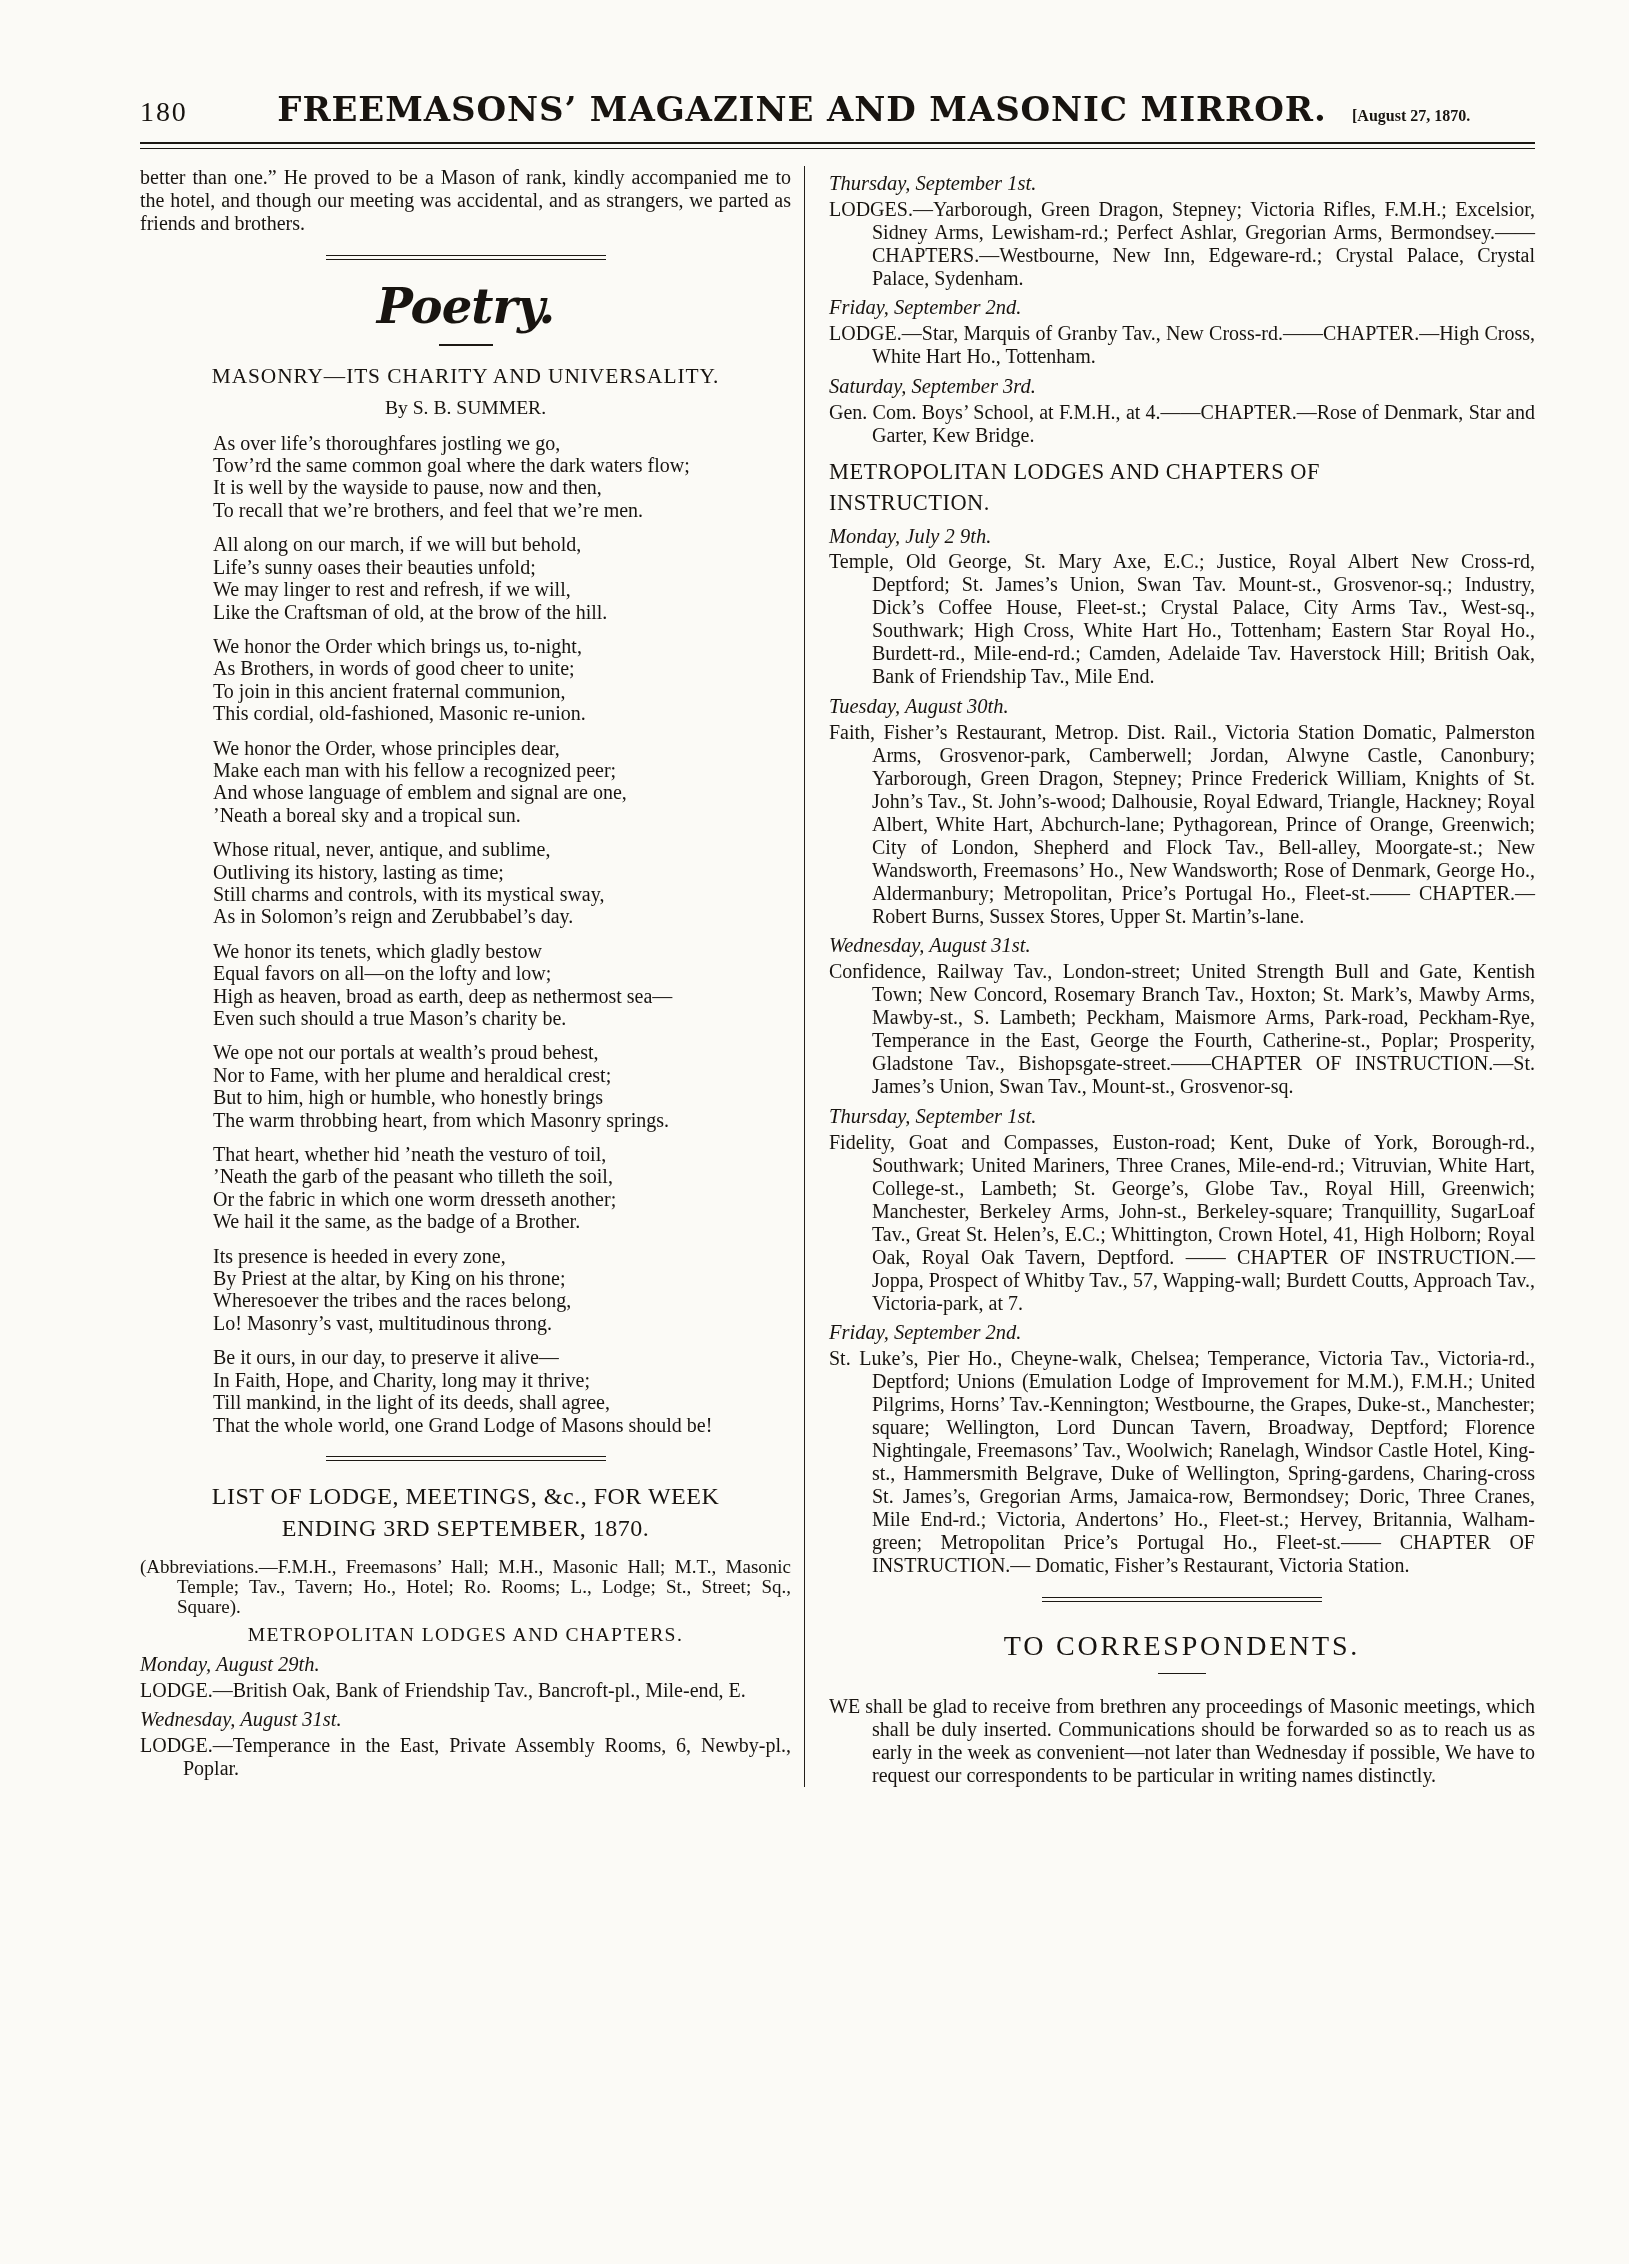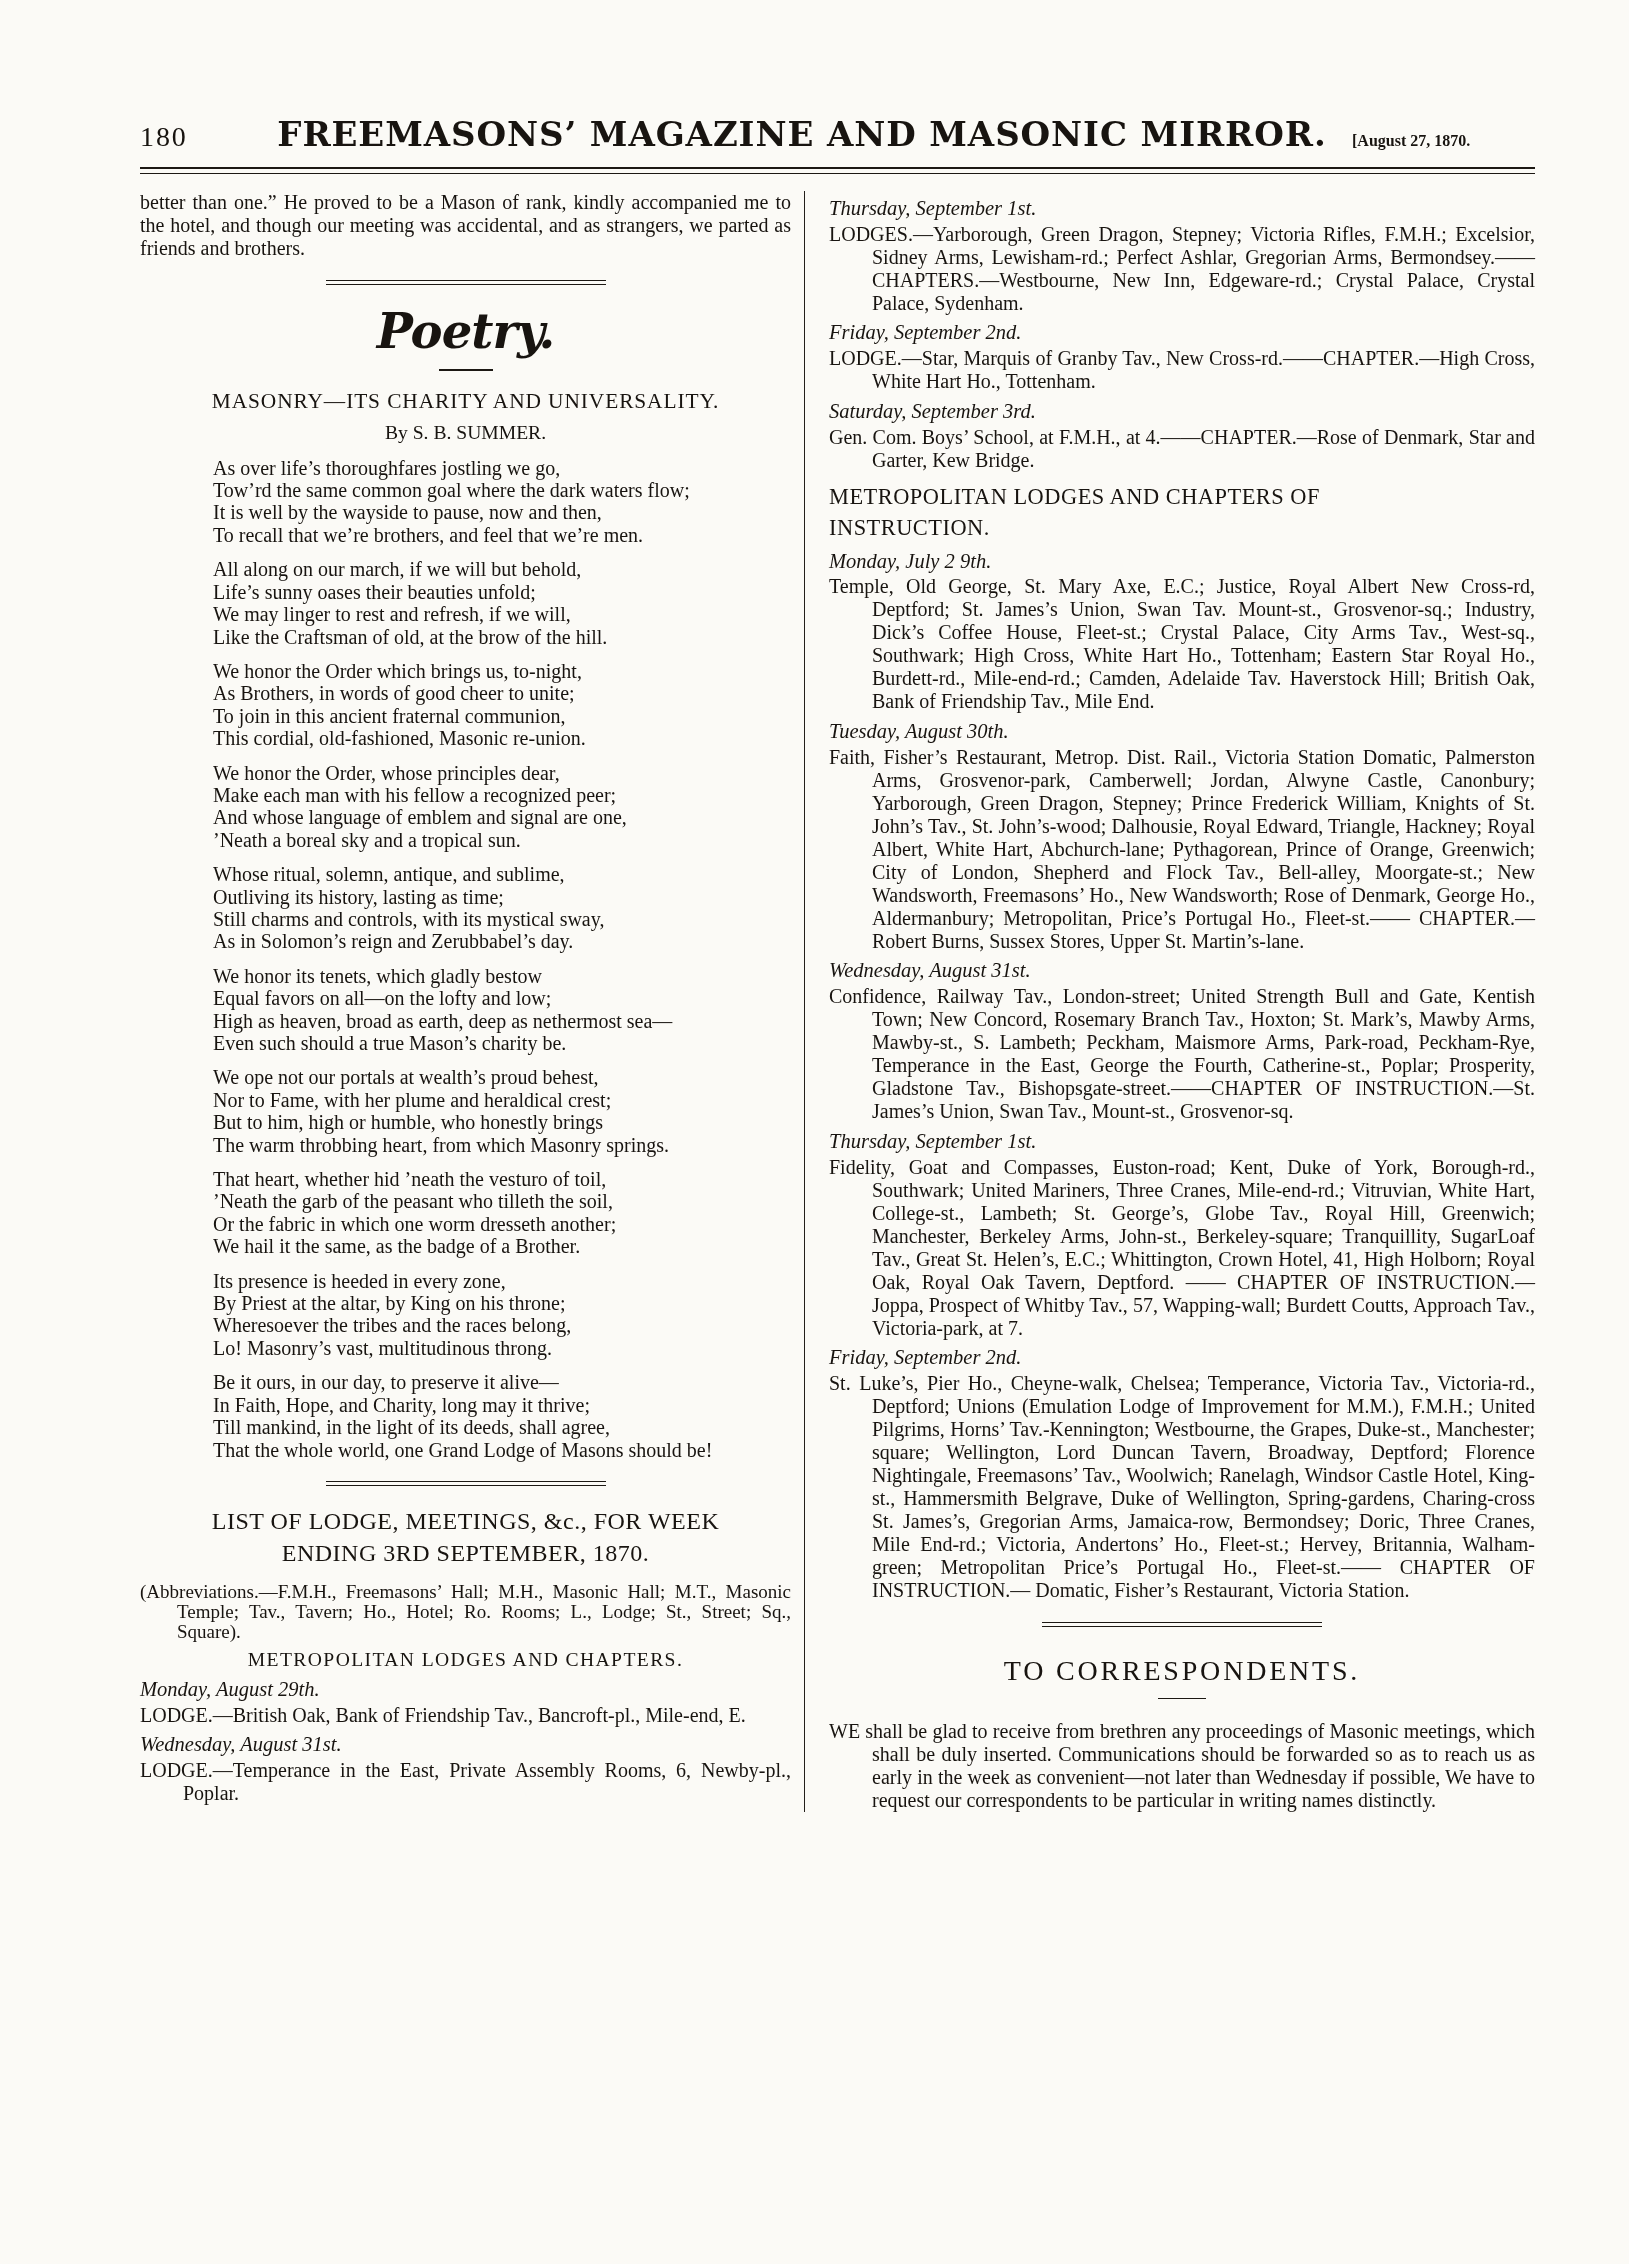--- a/index.html
+++ b/index.html
@@ -6,21 +6,21 @@
   html, body { background: #e9e7e2; }
   body {
     width: 1630px; height: 2264px;
     font-family: "Liberation Serif", "DejaVu Serif", serif;
     color: #181410;
     position: relative;
     background: #fbfaf6;
     overflow: hidden;
   }
   .page {
-    padding: 114px 93px 37px 140px;
+    padding: 89px 93px 37px 140px;
   }
   
   .masthead {
     display: flex; align-items: baseline; width: 1389px;
   }
   .page-num { font-size: 28px; letter-spacing: 1.9px; width: 112px; }
   .journal-title {
     flex: 1; text-align: center; font-size: 34px; font-weight: 700;
     font-family: "DejaVu Serif", serif; letter-spacing: 0.9px; white-space: nowrap;
   }
@@ -105,21 +105,21 @@
 We may linger to rest and refresh, if we will,
 Like the Craftsman of old, at the brow of the hill.</div>
       <div class="stanza">We honor the Order which brings us, to-night,
 As Brothers, in words of good cheer to unite;
 To join in this ancient fraternal communion,
 This cordial, old-fashioned, Masonic re-union.</div>
       <div class="stanza">We honor the Order, whose principles dear,
 Make each man with his fellow a recognized peer;
 And whose language of emblem and signal are one,
 ’Neath a boreal sky and a tropical sun.</div>
-      <div class="stanza">Whose ritual, solemn, antique, and sublime,
+      <div class="stanza">Whose ritual, never, antique, and sublime,
 Outliving its history, lasting as time;
 Still charms and controls, with its mystical sway,
 As in Solomon’s reign and Zerubbabel’s day.</div>
       <div class="stanza">We honor its tenets, which gladly bestow
 Equal favors on all—on the lofty and low;
 High as heaven, broad as earth, deep as nethermost sea—
 Even such should a true Mason’s charity be.</div>
       <div class="stanza">We ope not our portals at wealth’s proud behest,
 Nor to Fame, with her plume and heraldical crest;
 But to him, high or humble, who honestly brings

